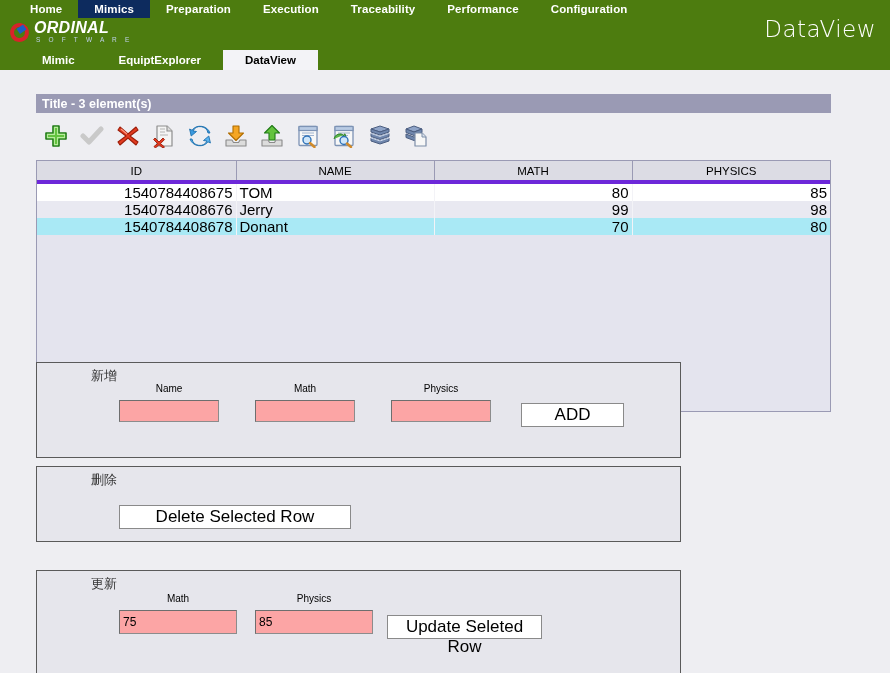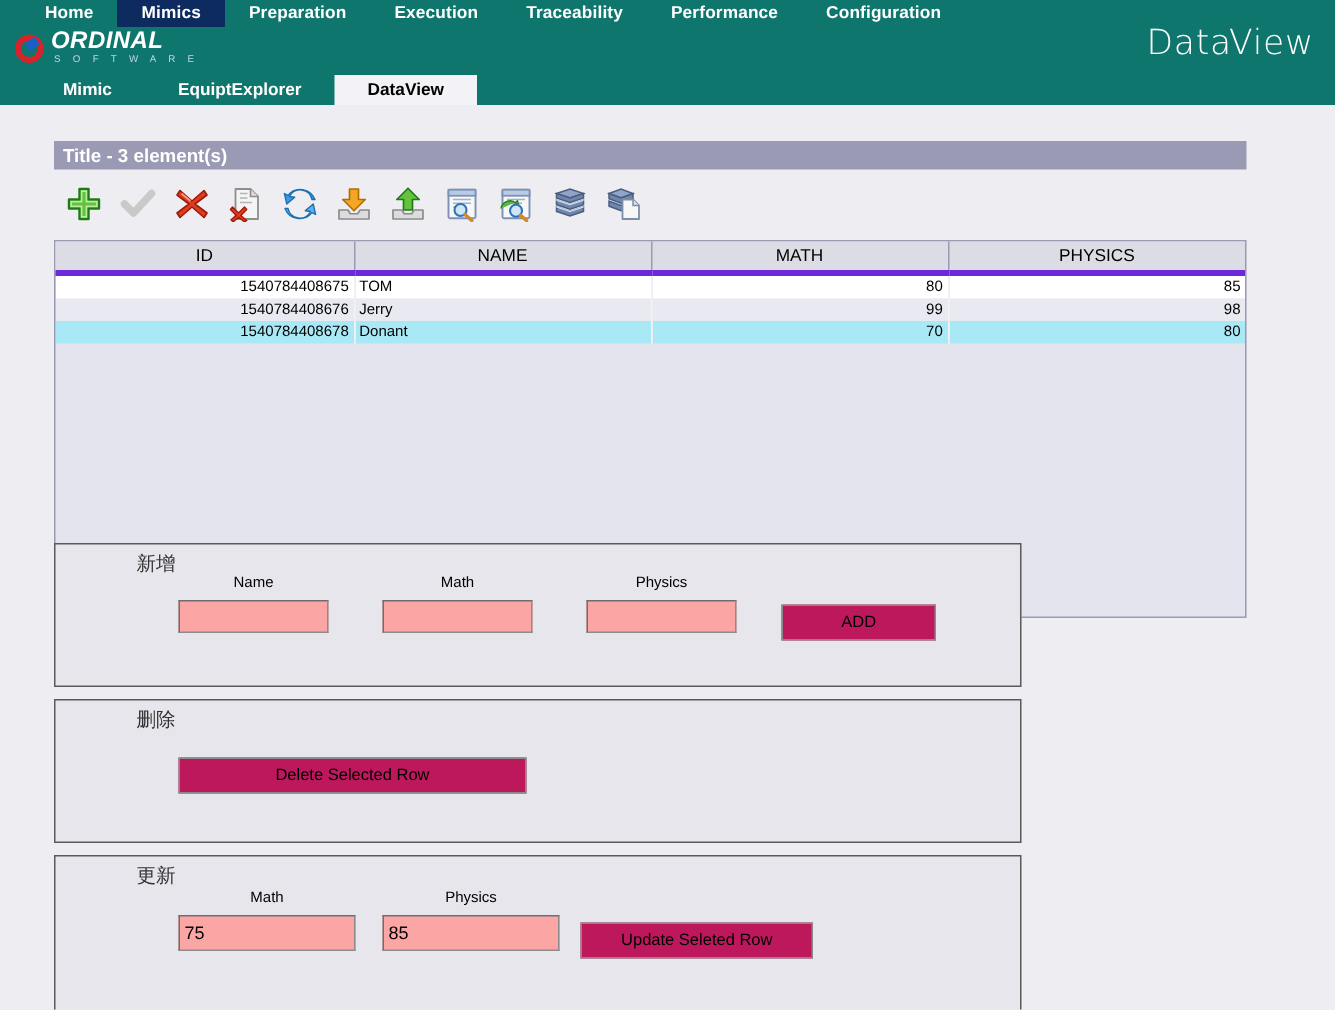--- a/index.html
+++ b/index.html
@@ -10,21 +10,21 @@
     width: 890px;
     height: 673px;
     background: #eeeef2;
     font-family: "Liberation Sans", sans-serif;
     overflow: hidden;
     position: relative;
   }
 
   
   .header {
-    background: #0f766e;
+    background: #4d7c0f;
     height: 70px;
     position: relative;
     overflow: hidden;
   }
   .topnav {
     height: 18px;
     display: flex;
     align-items: stretch;
     padding-left: 14px;
   }
@@ -194,21 +194,21 @@
     font-size: 11.5px;
     color: #000;
     text-align: center;
   }
   table.data th:last-child { border-right: none; }
   table.data td {
     height: 15px;
     padding: 0 3px;
     border-right: 1px solid #f3f3f7;
     color: #000;
-    font-size: 10px;
+    font-size: 15px;
     white-space: nowrap;
     overflow: hidden;
   }
   table.data td:last-child { border-right: none; }
   tr.r-odd td  { background: #ffffff; }
   tr.r-even td { background: #e9e9f1; }
   tr.r-sel td  { background: #a9e9f5; }
   td.num { text-align: right; }
   td.txt { text-align: left; }
 
@@ -251,22 +251,22 @@
     background: #fca5a5;
     font-size: 12px;
     font-family: "Liberation Sans", sans-serif;
     padding: 0 3px;
     box-sizing: border-box;
     color: #000;
     outline: none;
   }
   .btn {
     border: 1px solid #8a8a8a;
-    background: #be185d;
-    font-size: 11px;
+    background: #ffffff;
+    font-size: 17px;
     font-family: "Liberation Sans", sans-serif;
     color: #000;
     height: 24px;
     cursor: pointer;
     box-sizing: border-box;
   }
 </style>
 </head>
 <body>
 
@@ -476,21 +476,21 @@
     </div>
 
     <div class="field" style="left:354px;top:20px;width:100px;">
       <span class="field-label">Physics</span>
       <input class="txtinput" type="text" value="" style="">
     </div>
 
     <button class="btn" style="position:absolute;left:484px;top:40px;width:103px;">ADD</button>
   </div>
 
-  <div class="panel" style="top:396px;height:96px;">
+  <div class="panel" style="top:396px;height:76px;">
     <span class="panel-legend">删除</span>
     <button class="btn" style="position:absolute;left:82px;top:38px;width:232px;">Delete Selected Row</button>
   </div>
 
   <div class="panel" style="top:500px;height:120px;">
     <span class="panel-legend">更新</span>
 
     <div class="field" style="left:82px;top:22px;width:118px;">
       <span class="field-label">Math</span>
       <input class="txtinput" style="width: 118px; height: 24px;" type="text" value="75">

